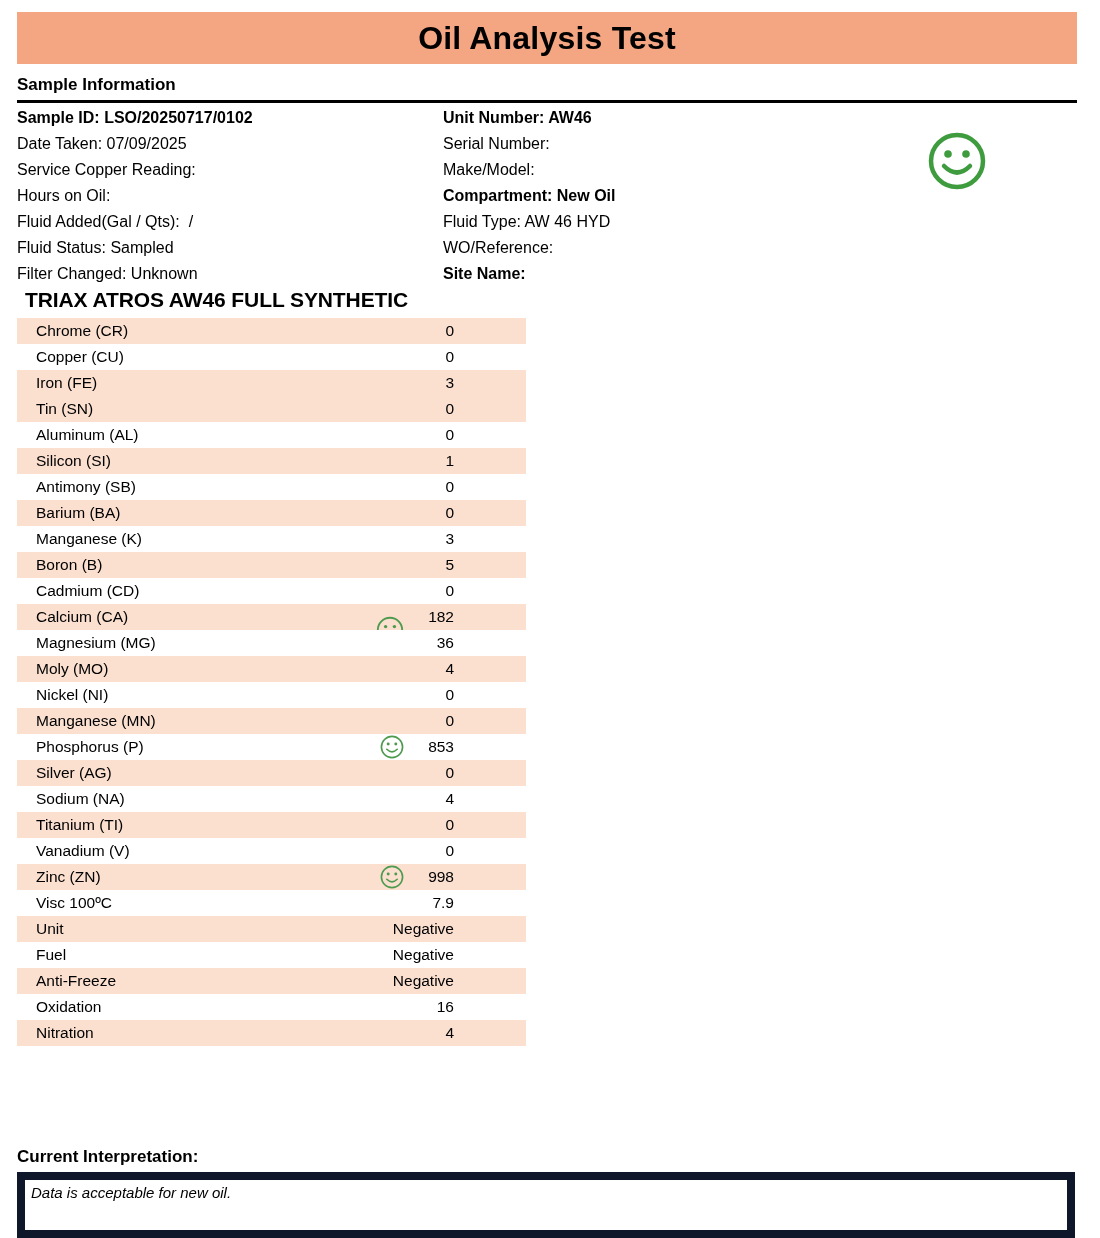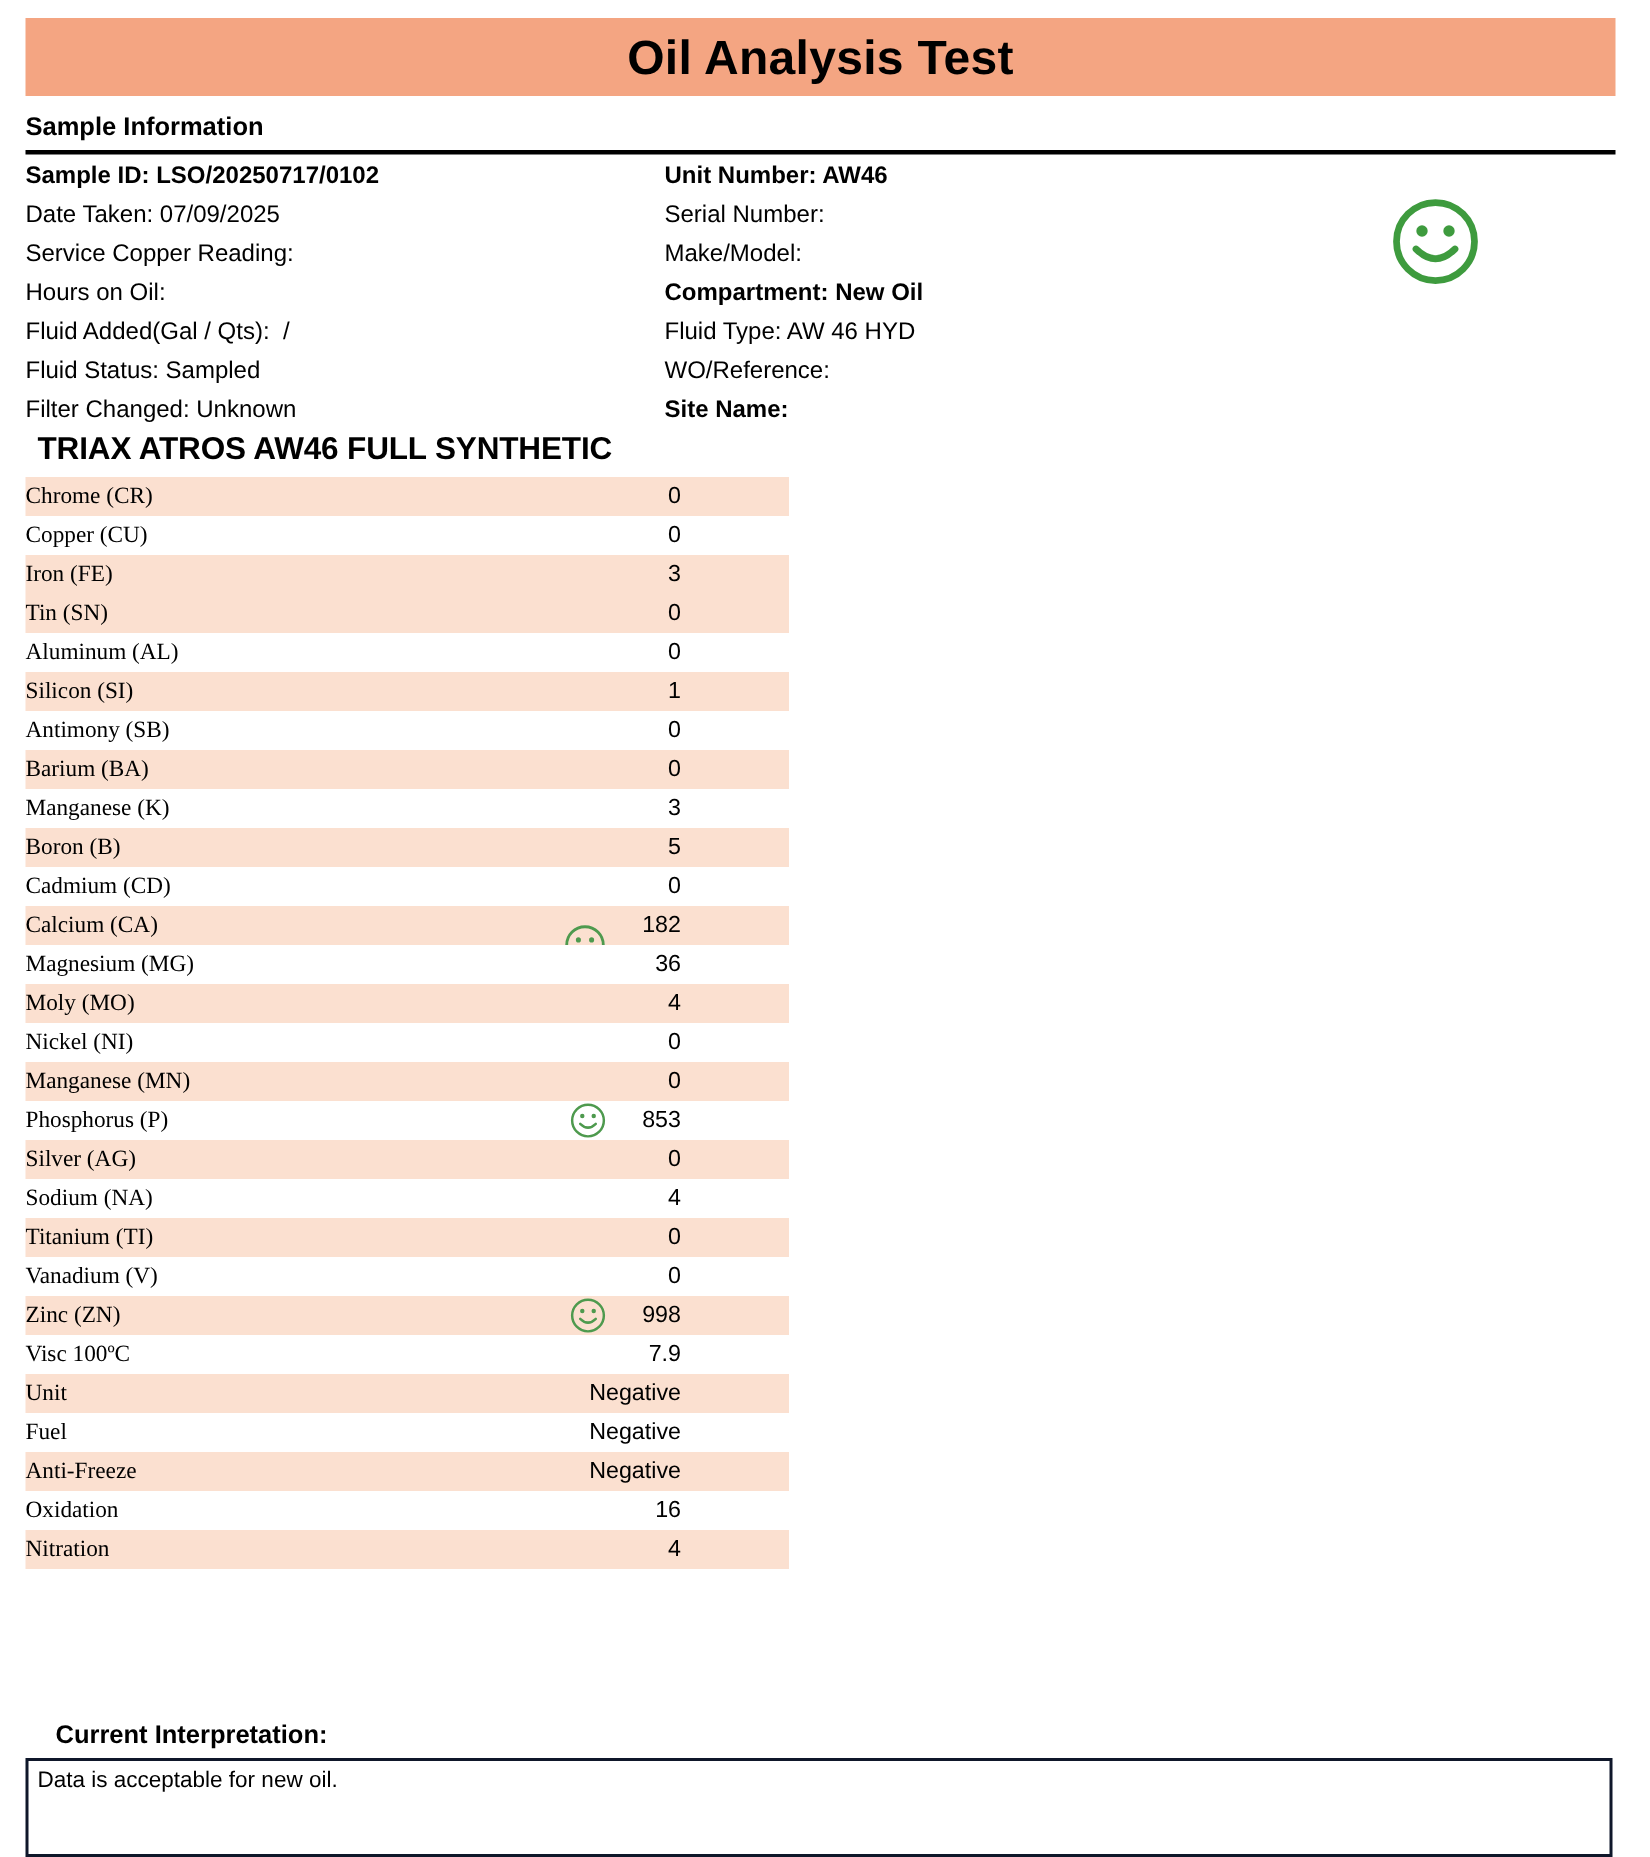--- a/index.html
+++ b/index.html
@@ -96,23 +96,22 @@
     position: relative;
     height: 26px;
     display: flex;
     align-items: center;
     font-size: 15.5px;
   }
   .result-row.odd  { background: #FBE0D0; }
   .result-row.even { background: #ffffff; }
   .result-row .r-label {
     flex: 0 0 auto;
-    padding-left: 0;
+    padding-left: 19px;
     white-space: nowrap;
-    font-family: Liberation Serif, serif;
   }
   .result-row .r-value {
     position: absolute;
     right: 72px;
     text-align: right;
     white-space: nowrap;
   }
   .row-smiley {
     position: absolute;
     left: 358px;
@@ -123,31 +122,31 @@
   }
   .row-smiley.centered { top: 0px; height: 26px; width: 26px; left: 362px; }
 
   
   .interp-heading {
     position: absolute;
     left: 17px;
     top: 1147px;
     font-size: 17px;
     font-weight: bold;
-    margin-left: 20px;
   }
   .interp-box {
     position: absolute;
     left: 17px;
     top: 1172px;
     width: 1058px;
     height: 66px;
-    border: 2px solid #0f172a;
+    border: 8px solid #0f172a;
     box-sizing: border-box;
     background: #fff;
+    font-style: italic;
   }
   .interp-text {
     position: absolute;
     left: 6px;
     top: 4px;
     font-size: 15px;
   }
 </style>
 </head>
 <body>

